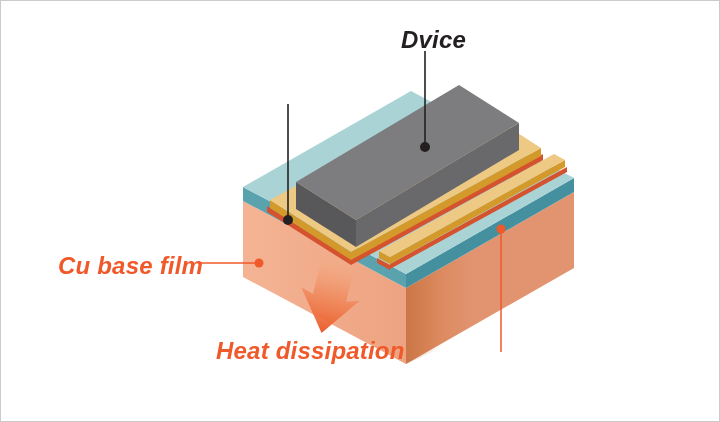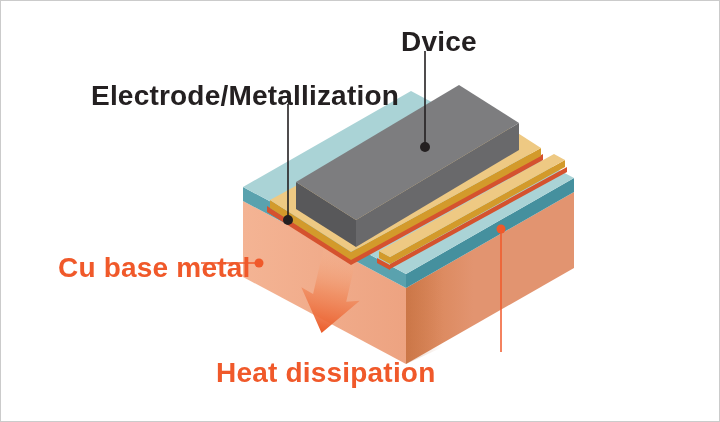--- a/index.html
+++ b/index.html
@@ -7,25 +7,26 @@
     position:relative;
     width:718px;height:420px;
     border:1px solid #cbcbcb;
     background:#ffffff;
     font-family:"Liberation Sans","DejaVu Sans",sans-serif;
     overflow:hidden;
   }
   #iso{position:absolute;left:0;top:0;width:718px;height:420px;}
   .lbl{
     position:absolute;
-    font-size:28px;
+    font-size:24px;
     font-weight:600;
     line-height:1.05;
     white-space:nowrap;
     letter-spacing:0.2px;
+    font-style:italic;
   }
   .lbl.bold{font-weight:700;}
 </style>
 </head>
 <body>
 
 <div id="frame">
   <svg id="iso" viewBox="0 0 718 420">
     <defs>
       <linearGradient id="gradBaseLeft" x1="0" y1="0" x2="1" y2="0">
@@ -84,19 +85,18 @@
 
     <line x1="200" y1="262" x2="256" y2="262" stroke-width="1.6" stroke="#f0592a"></line>
     <circle cx="258" cy="262" r="4.5" fill="#f0592a"></circle>
 
     <line x1="500" y1="228" x2="500" y2="351" stroke-width="1.5" stroke="#f0592a"></line>
     <circle cx="500" cy="228" r="4.5" fill="#f0592a"></circle>
   </svg>
 
   <div class="lbl" style="left: 400px; top: 26px; color: rgb(36, 32, 33);">Dvice</div>
 
-  <div class="lbl" style="left: 90px; top: 80px; color: rgb(36, 32, 33);">Electrode/Metallization</div>
 
-  <div class="lbl" style="left: 57px; top: 252px; color: rgb(240, 89, 42);">Cu base metal</div>
+  <div class="lbl" style="left: 57px; top: 252px; color: rgb(240, 89, 42);">Cu base film</div>
 
-  <div class="lbl bold" style="left: 215px; top: 357px; color: rgb(240, 89, 42);">Heat dissipation</div>
+  <div class="lbl bold" style="left: 215px; top: 337px; color: rgb(240, 89, 42);">Heat dissipation</div>
 
 </div>
 
 </body></html>

